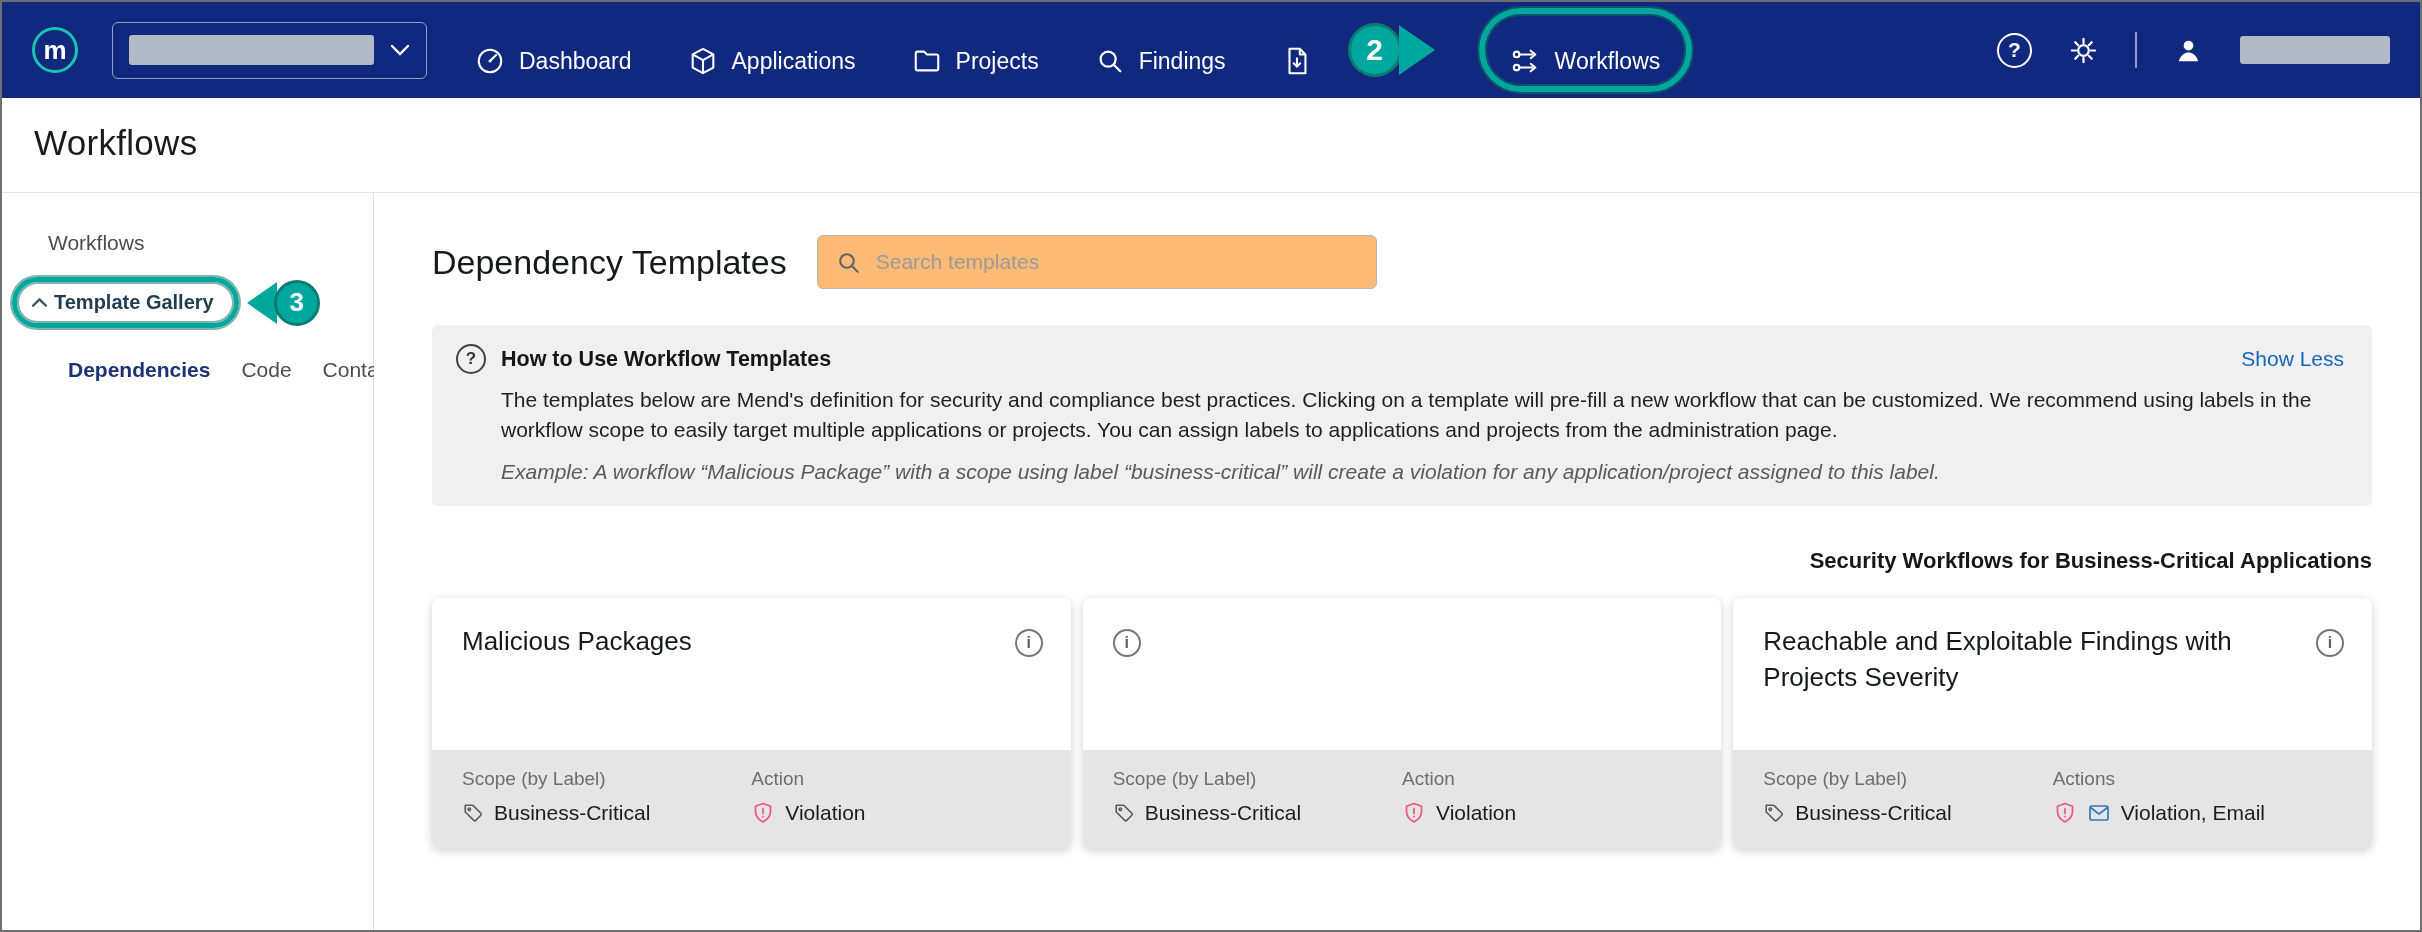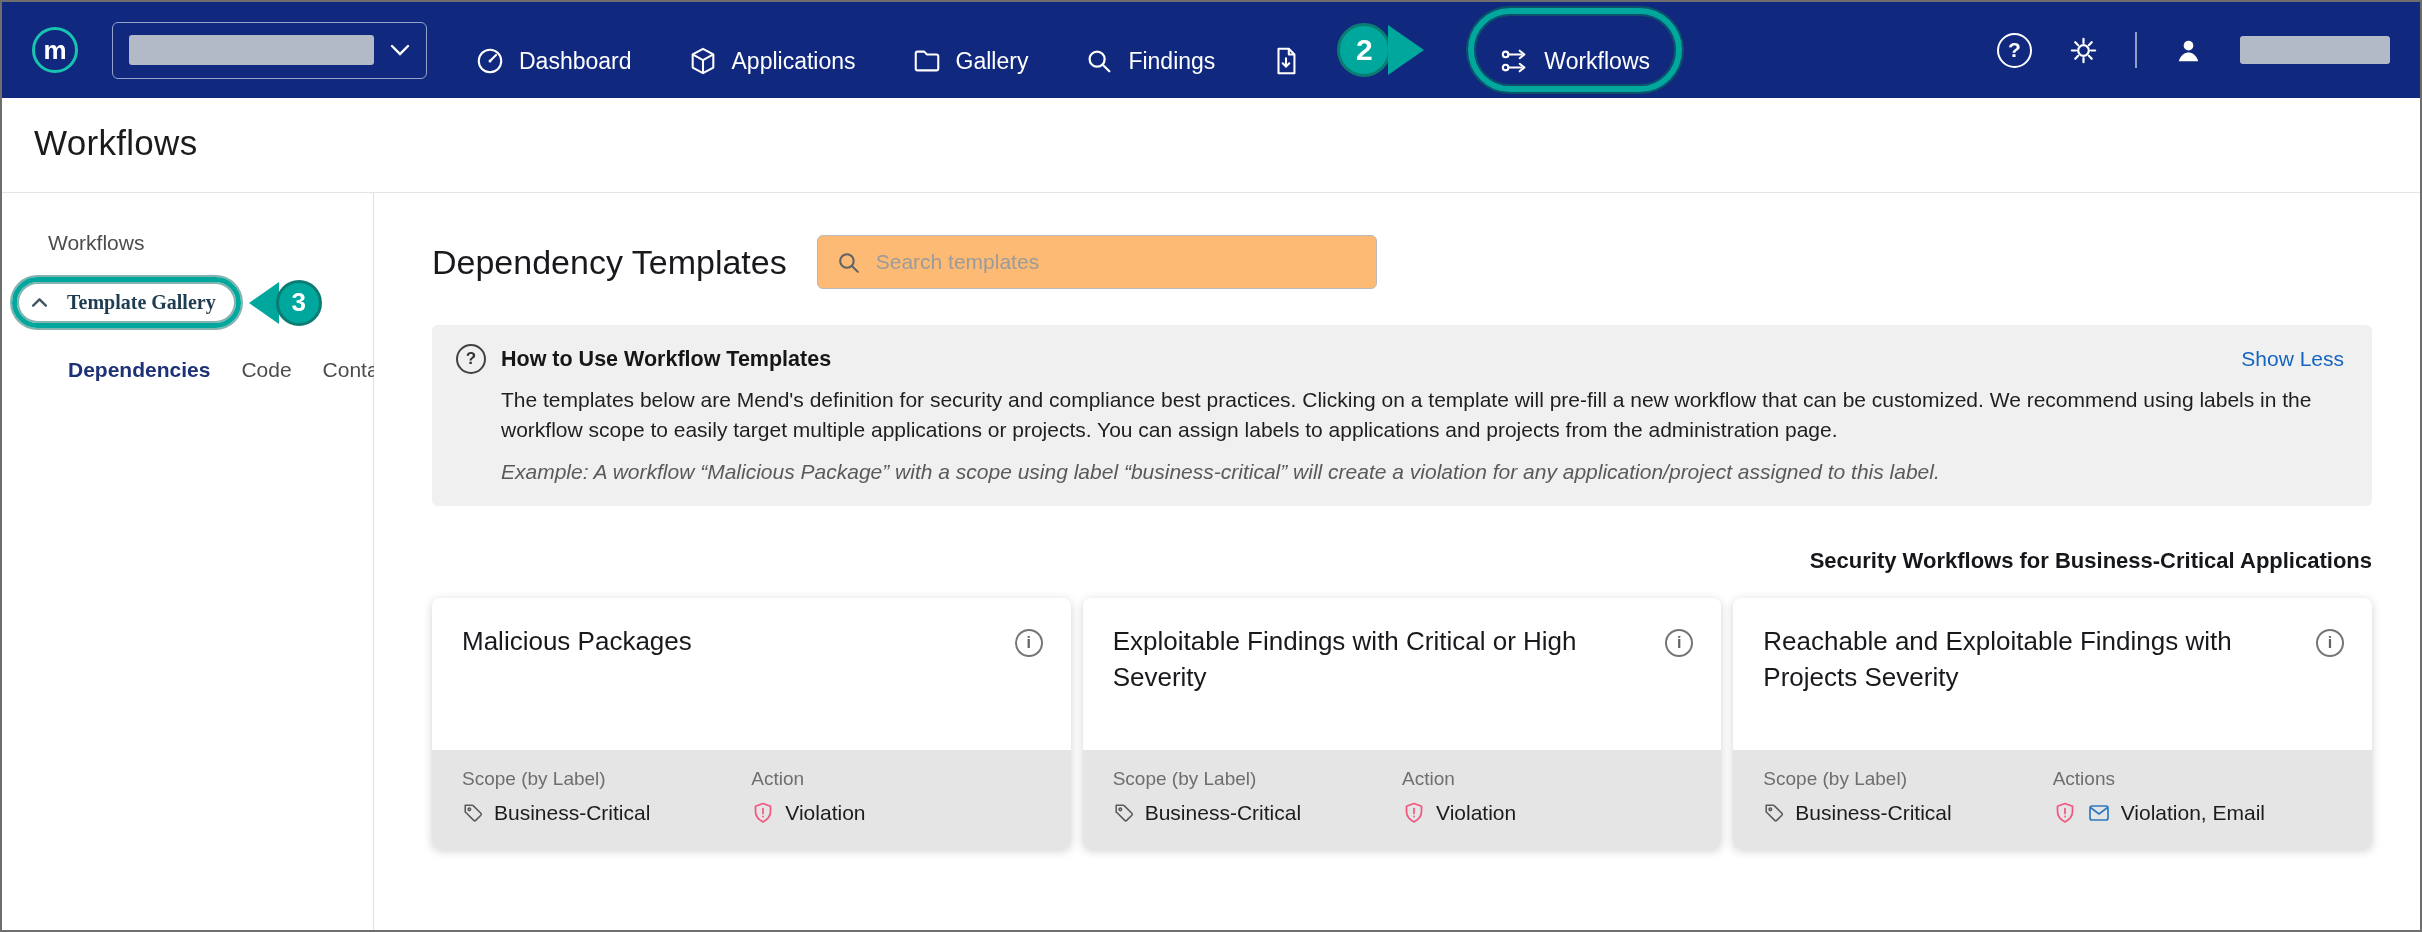--- a/index.html
+++ b/index.html
@@ -64,21 +64,21 @@
   
   .sidebar{ width:372px; flex:none; border-right:1px solid #dedede;
     box-shadow:2px 0 6px rgba(0,0,0,.05); padding-top:30px; background:#fff; }
   .side-item{ padding:8px 10px 8px 46px; font-size:21px; color:#4c4c4c; cursor:pointer; }
   .tg-row{ display:flex; align-items:center; margin-top:14px; }
   .tg-ring{
     display:inline-flex; align-items:center; border:5px solid #00A79D; border-radius:34px;
     padding:9px 20px 9px 14px; margin-left:10px;
     box-shadow:0 0 0 2px rgba(9,104,95,.5), inset 0 0 0 2px rgba(9,104,95,.5);
   }
-  .tg-item{ display:flex; align-items:center; gap:19px; cursor:pointer;font-family:Liberation Serif, serif; }
+  .tg-item{ display:flex; align-items:center; gap:6px; cursor:pointer; }
   .tg-item span{ font-size:20px; font-weight:700; color:#1E3D52; white-space:nowrap; }
   .callout3{ margin-left:8px; }
   .callout3 .c-circle{ width:46px; height:46px; font-size:26px; }
   .sub-items{ display:flex; flex-direction:row; gap:31px; padding:30px 0 0 66px; }
   .sub-item{ font-size:21px; color:#4c4c4c; cursor:pointer; }
   .sub-item.selected{ color:#1D3176; font-weight:700; }
 
   
   .main{ flex:1; padding:42px 48px 0 58px; overflow:hidden; background:#fff; }
   .main-head{ display:flex; align-items:center; gap:30px; }
@@ -147,21 +147,21 @@
         <svg viewBox="0 0 32 32" width="30" height="30" fill="none" stroke="#fff" stroke-width="2.2" stroke-linejoin="round">
             <path d="M16 3l11 6v14l-11 6-11-6V9z"></path>
             <path d="M5 9l11 6 11-6M16 15v14"></path>
           </svg>
         <span>Applications</span>
       </div>
       <div class="nav-item">
         <svg viewBox="0 0 32 32" width="30" height="30" fill="none" stroke="#fff" stroke-width="2.2" stroke-linejoin="round">
             <path d="M4 8a2 2 0 0 1 2-2h7l3 3h10a2 2 0 0 1 2 2v13a2 2 0 0 1-2 2H6a2 2 0 0 1-2-2z"></path>
           </svg>
-        <span>Gallery</span>
+        <span>Projects</span>
       </div>
       <div class="nav-item">
         <svg viewBox="0 0 32 32" width="30" height="30" fill="none" stroke="#fff" stroke-width="2.4">
             <circle cx="14" cy="14" r="8"></circle>
             <path d="M20 20l7 7" stroke-linecap="round"></path>
           </svg>
         <span>Findings</span>
       </div>
       <div class="nav-item">
         <svg viewBox="0 0 32 32" width="30" height="30" fill="none" stroke="#fff" stroke-width="2.2" stroke-linejoin="round">
@@ -297,21 +297,20 @@
                     <circle cx="12" cy="15.5" r="0.9" fill="#F2557E" stroke="none"></circle>
                   </svg>
                 <span>Violation</span>
               </div>
             </div>
           </div>
         </div>
 
         <div class="card">
           <div class="card-body">
-            <div class="card-title">Exploitable Findings with Critical or High Severity</div>
             <span class="circle-icon info-circle">
               <span>i</span>
             </span>
           </div>
           <div class="card-footer">
             <div class="f-col">
               <div class="f-label">Scope (by Label)</div>
               <div class="f-value">
                 <svg viewBox="0 0 24 24" width="22" height="22" fill="none" stroke="#5a5a5a" stroke-width="1.7" stroke-linejoin="round">
                     <path d="M3.5 3.5h7.6a1.5 1.5 0 0 1 1.06.44l8.4 8.4a1.5 1.5 0 0 1 0 2.12l-5.6 5.6a1.5 1.5 0 0 1-2.12 0l-8.4-8.4A1.5 1.5 0 0 1 3.5 11V3.5z"></path>

